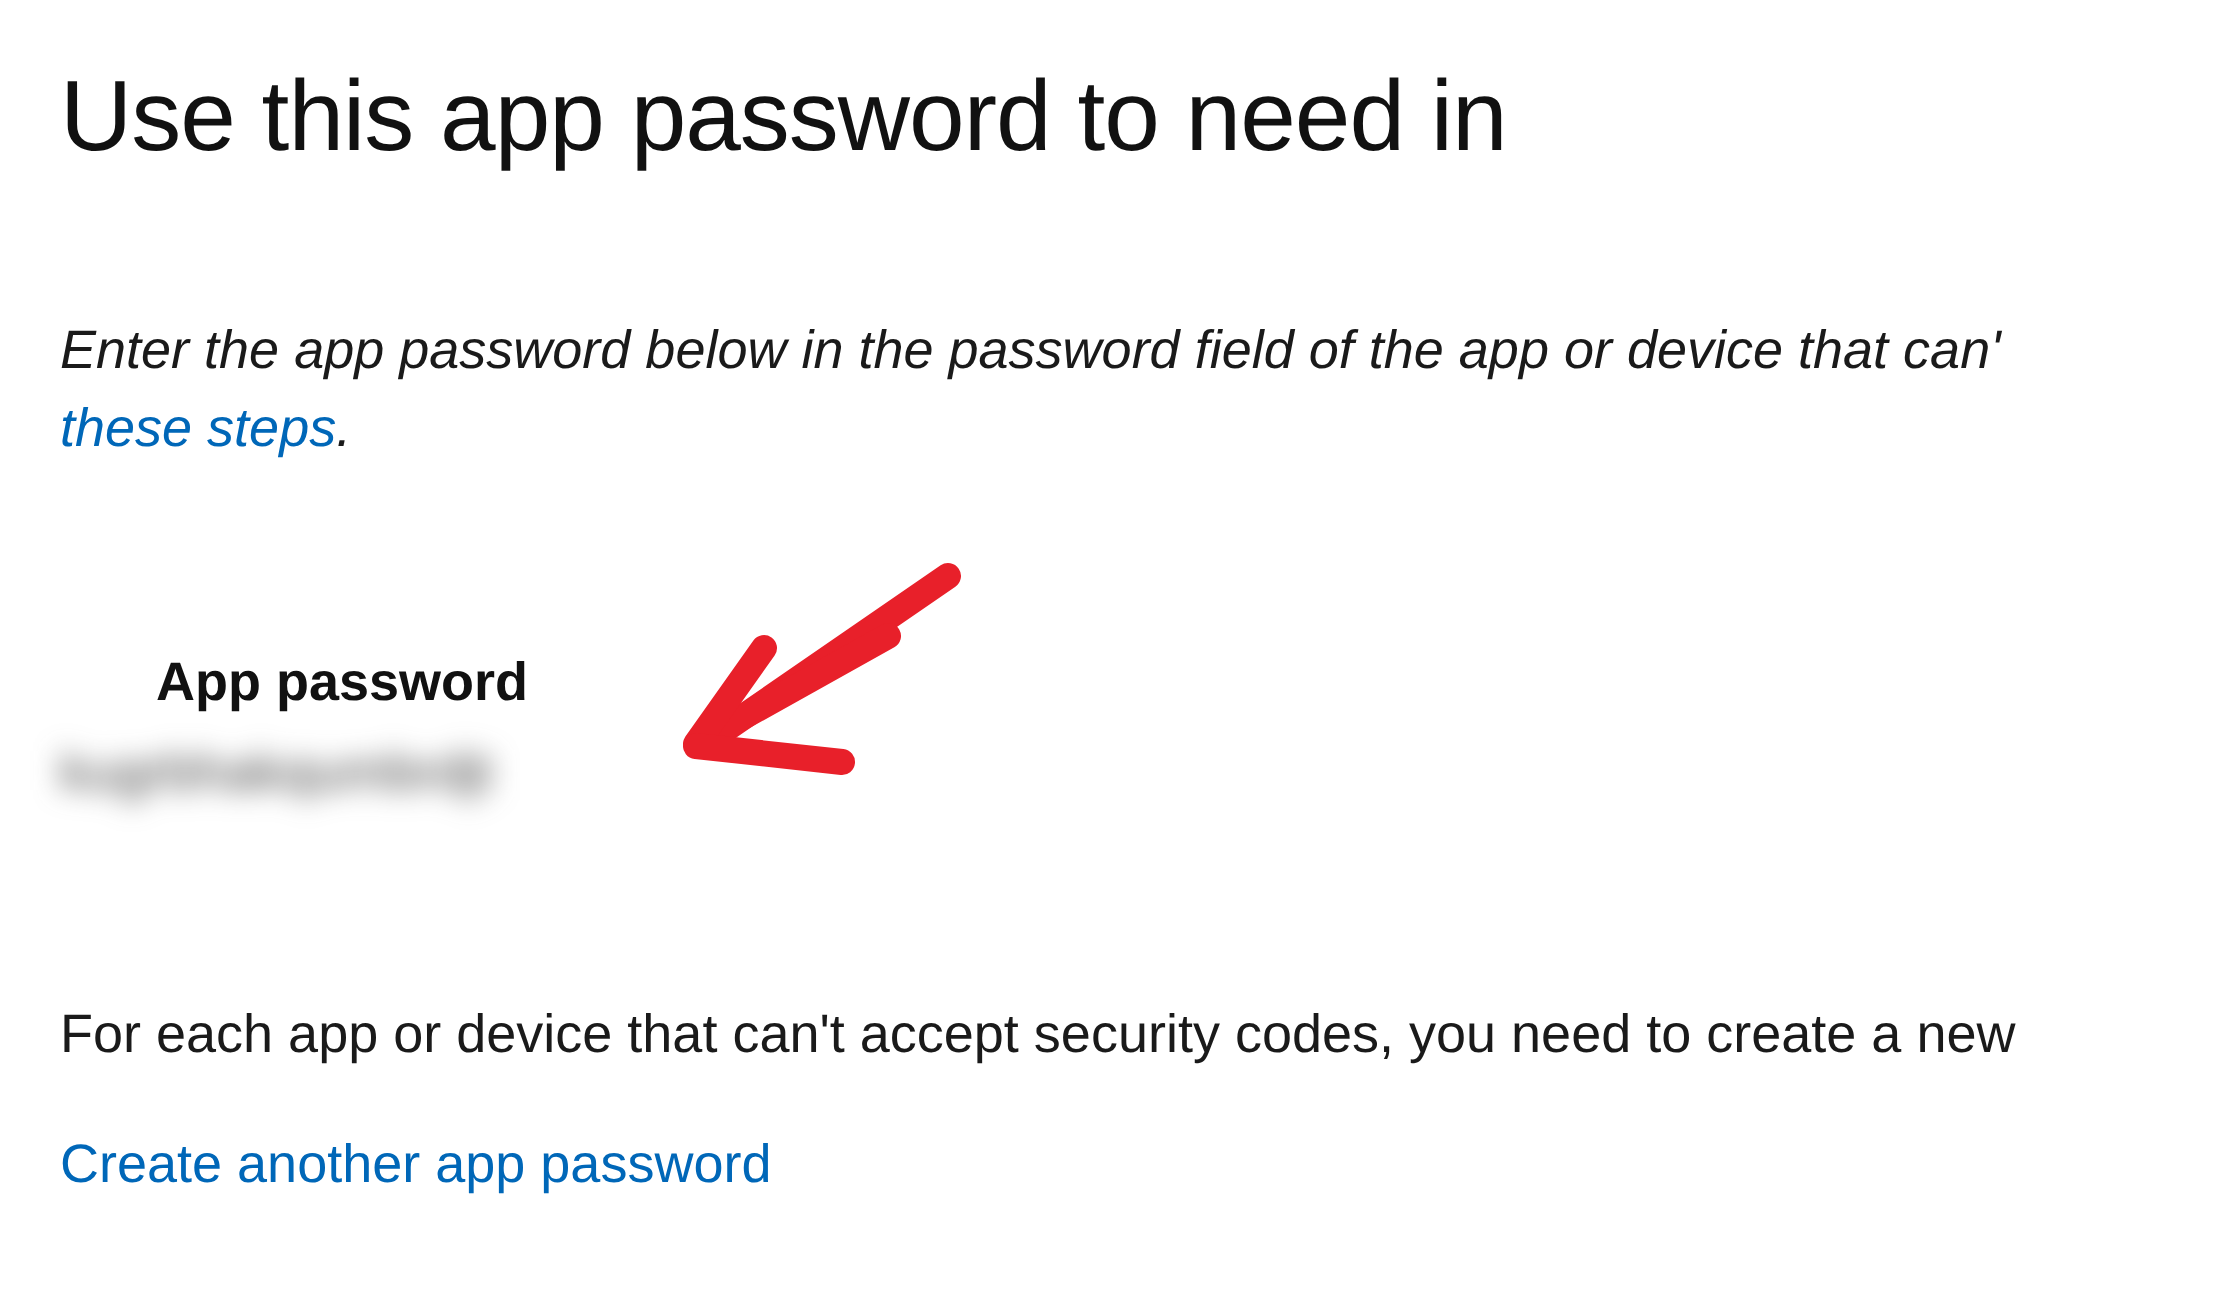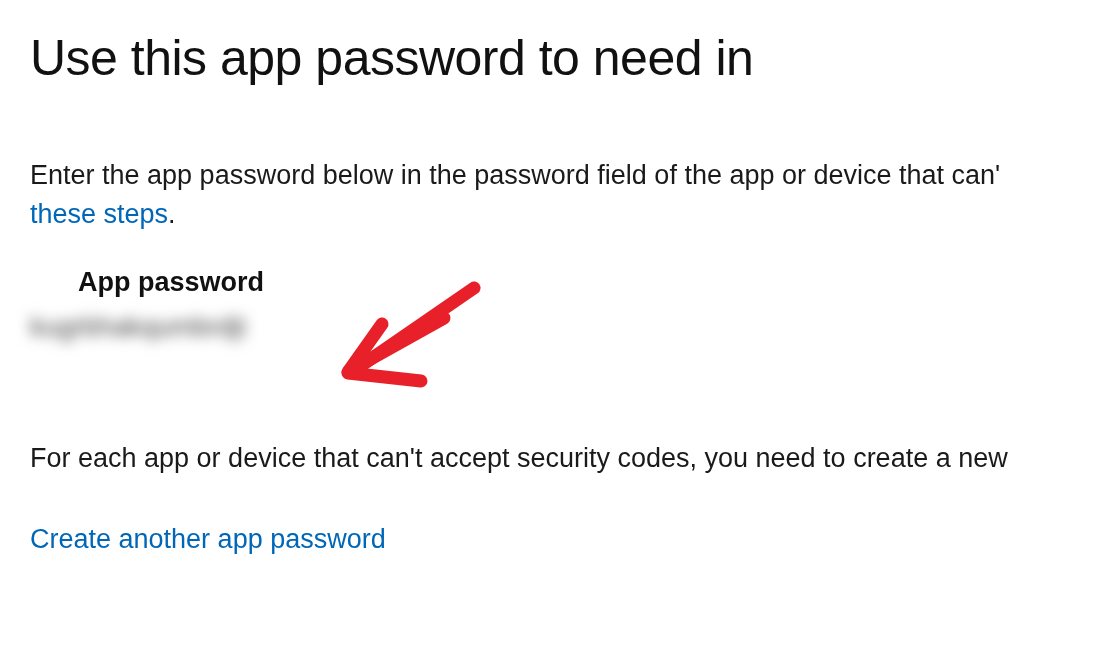--- a/index.html
+++ b/index.html
@@ -21,23 +21,24 @@
       font-size: 50px;
       font-weight: 300;
       line-height: 1.15;
       margin-bottom: 68px;
       letter-spacing: -0.5px;
       color: #111;
     }
     .instruction-text {
       font-size: 27px;
       line-height: 1.45;
-      margin-bottom: 33px;
+      margin-bottom: 92px;
       color: #1a1a1a;
       white-space: nowrap;
+      font-style: italic;
     }
     .link {
       color: #0067b8;
       text-decoration: none;
       cursor: pointer;
       text-align: right;
     }
     .section-label {
       font-size: 27px;
       font-weight: 700;
@@ -49,21 +50,21 @@
       font-size: 27px;
       color: #444;
       filter: blur(7px);
       user-select: none;
       display: inline-block;
       margin-bottom: 96px;
     }
     .footer-text {
       font-size: 27px;
       line-height: 1.45;
-      margin-bottom: 46px;
+      margin-bottom: 30px;
       color: #1a1a1a;
       white-space: nowrap;
     }
     .create-link {
       font-size: 27px;
       color: #0067b8;
       text-decoration: none;
       cursor: pointer;
       display: inline-block;
     }

